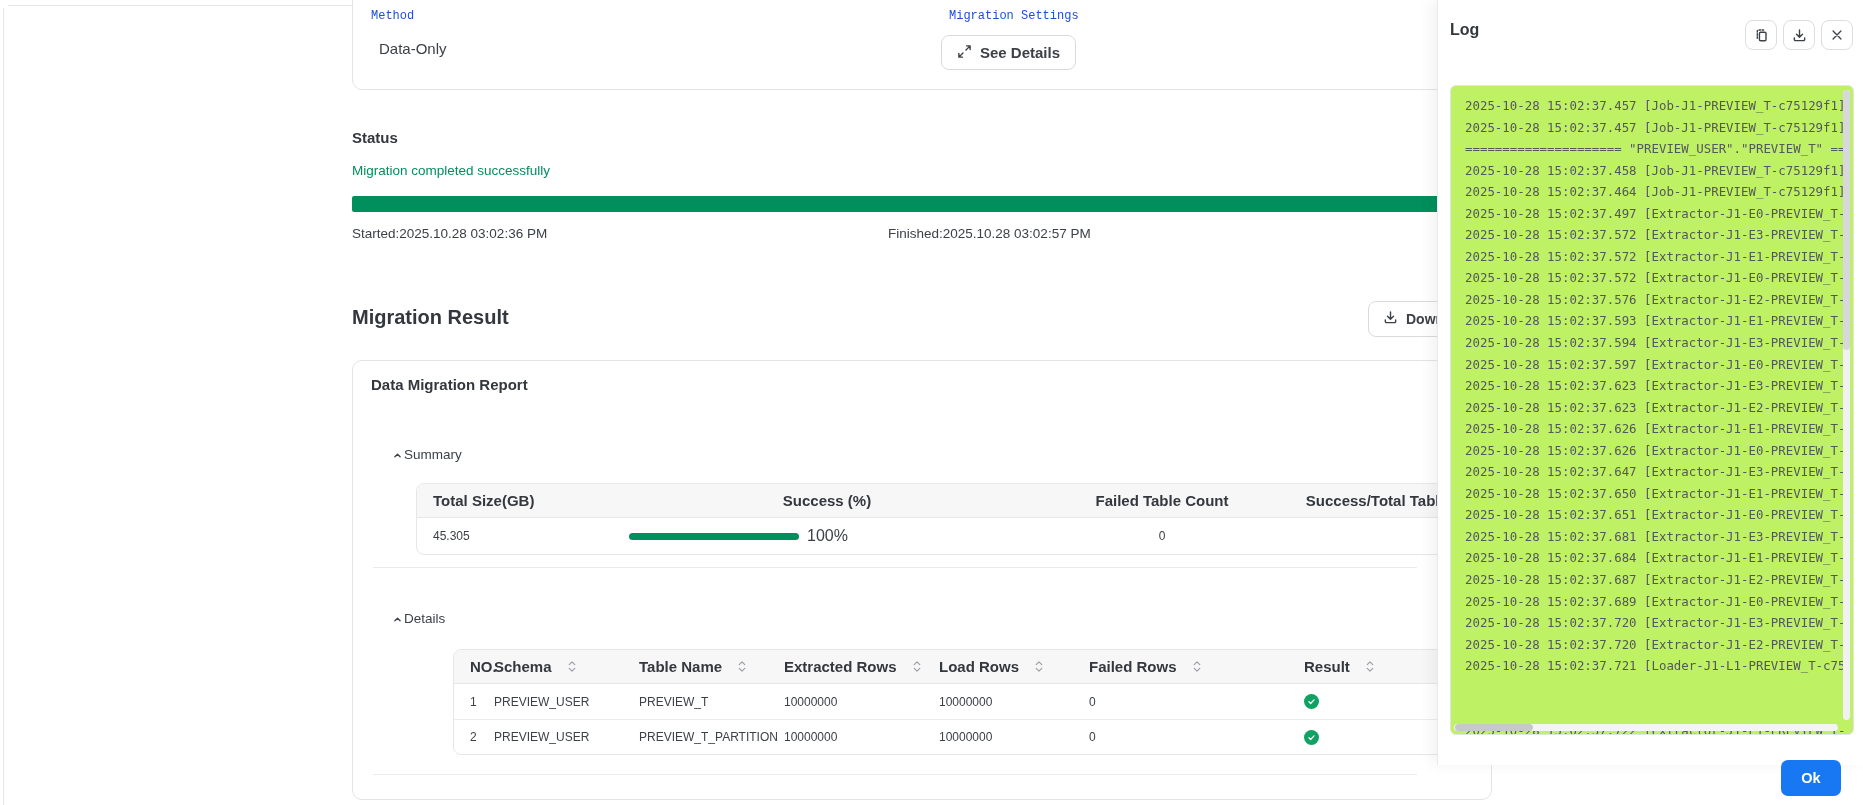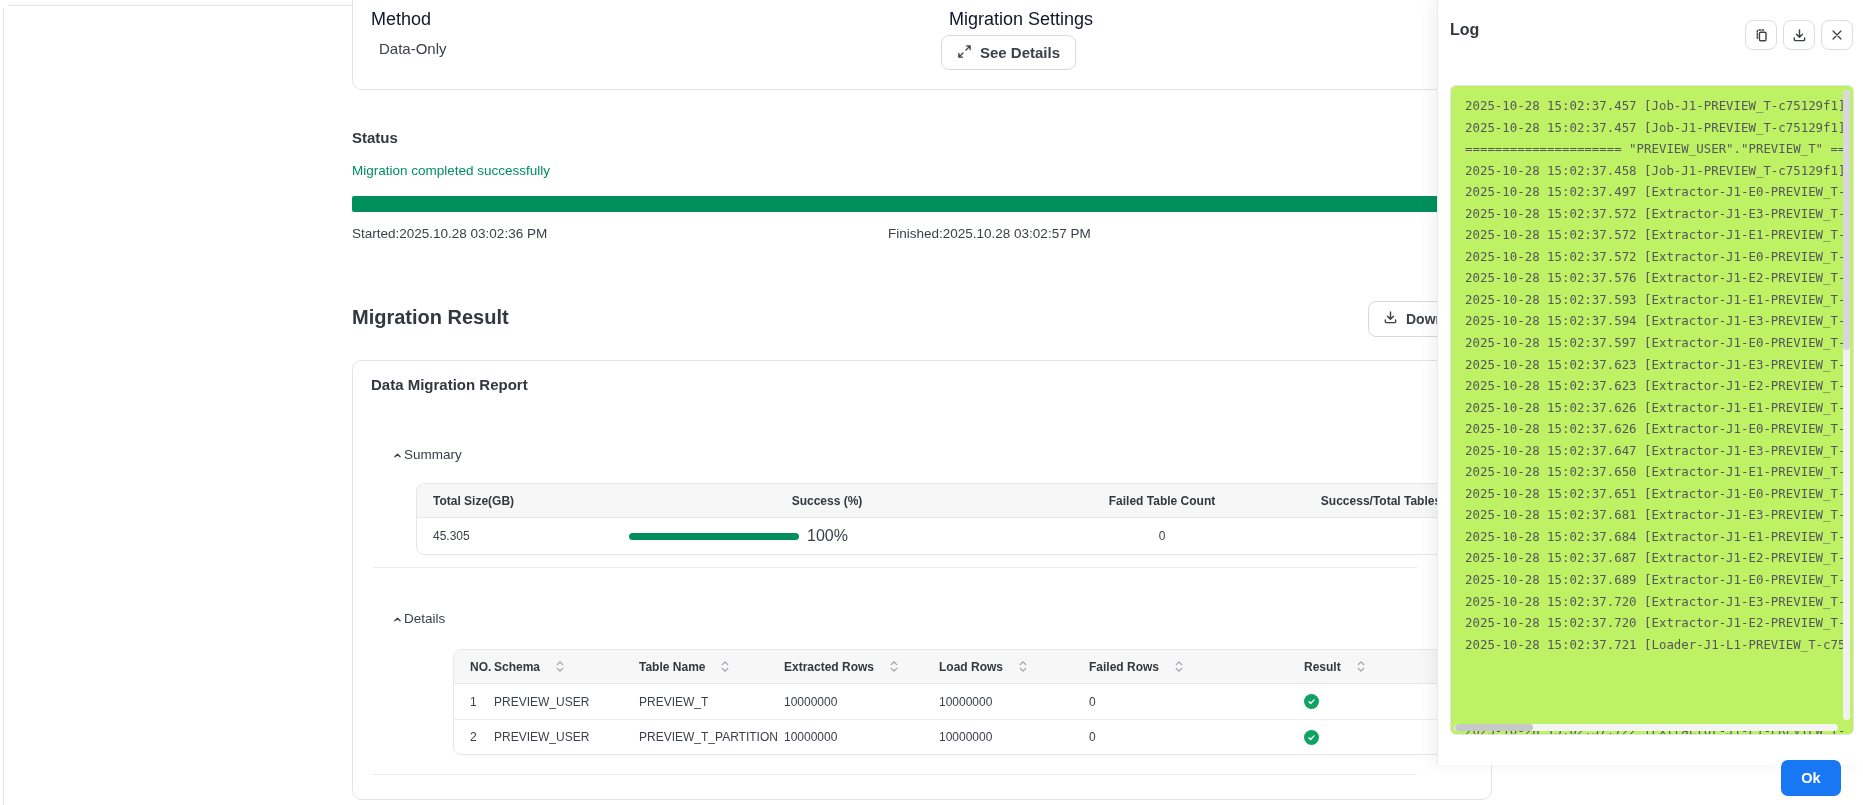--- a/index.html
+++ b/index.html
@@ -7,21 +7,21 @@
   body { font-family:"Liberation Sans", sans-serif; color:#3c4148; }
   .canvas { position:relative; width:1863px; height:805px; overflow:hidden; background:#fff; }
 
   
   .edge-top { position:absolute; left:8px; top:5px; width:1430px; border-top:1px solid #e6e7e9; }
   .edge-left { position:absolute; left:3px; top:8px; height:797px; border-left:1px solid #e6e7e9; }
 
   
   .method-card { position:absolute; left:352px; top:-14px; width:1150px; height:104px;
                  border:1px solid #e3e4e6; border-radius:10px; background:#fff; }
-  .method-card .label { position:absolute; font-size:18px; color:#0f172a; }
+  .method-card .label { position:absolute; font-size:12px; color:#1d4ed8;font-family:Liberation Mono, monospace; }
   .lbl-method { left:18px; top:22px; }
   .val-method { position:absolute; left:26px; top:53px; font-size:15px; color:#3c4148; }
   .lbl-settings { left:596px; top:22px; }
   .btn { display:inline-flex; align-items:center; gap:8px; background:#fff;
          border:1px solid #d8dadd; border-radius:8px; cursor:pointer;
          font-family:"Liberation Sans",sans-serif; color:#3c4148; }
   .see-details { position:absolute; left:588px; top:48px; height:35px; padding:0 15px;
                  font-size:15px; font-weight:600; }
   .icon-stroke { stroke:#3c4148; stroke-width:1.5; fill:none; stroke-linecap:round; stroke-linejoin:round; }
 
@@ -47,21 +47,21 @@
   .summary-head { left:40px; top:86px; }
   .details-head { left:40px; top:250px; }
 
   .tbl { position:absolute; left:63px; width:1060px; border:1px solid #e6e7e9; border-radius:8px;
          overflow:hidden; background:#fff; }
   .summary-tbl { top:122px; }
   .details-tbl { top:288px;margin-left:37px; }
   .tr { display:grid; align-items:center; }
   .summary-tbl .tr { grid-template-columns:200px 420px 250px 1fr; }
   .details-tbl .tr { grid-template-columns:40px 145px 145px 155px 150px 215px 1fr; }
-  .thead { background:#f7f7f8; border-bottom:1px solid #e6e7e9; font-weight:700; font-size:12px;
+  .thead { background:#f7f7f8; border-bottom:1px solid #e6e7e9; font-weight:700; font-size:15px;
            color:#33383e; height:34px; }
   .summary-tbl .thead { height:34px; }
   .trow { height:36px; font-size:12px; color:#3c4148; }
   .details-tbl .trow { height:35px; }
   .details-tbl .trow + .trow { border-top:1px solid #ededef; }
   .td, .th { white-space:nowrap; }
   .pad { padding-left:16px; }
   .cen { text-align:center; }
   .th-sort { display:flex; align-items:center; gap:16px; }
   .sort-icon { display:inline-flex; cursor:pointer; }
@@ -292,20 +292,21 @@
         </svg>
       </button>
     </div>
 
     <div class="log-box">
       <div class="log-lines">
           <div class="log-line">2025-10-28 15:02:37.457 [Job-J1-PREVIEW_T-c75129f1]</div>
           <div class="log-line">2025-10-28 15:02:37.457 [Job-J1-PREVIEW_T-c75129f1]</div>
           <div class="log-line">===================== "PREVIEW_USER"."PREVIEW_T" ==</div>
           <div class="log-line">2025-10-28 15:02:37.458 [Job-J1-PREVIEW_T-c75129f1]</div>
+          <div class="log-line">2025-10-28 15:02:37.464 [Job-J1-PREVIEW_T-c75129f1]</div>
           <div class="log-line">2025-10-28 15:02:37.497 [Extractor-J1-E0-PREVIEW_T-</div>
           <div class="log-line">2025-10-28 15:02:37.572 [Extractor-J1-E3-PREVIEW_T-</div>
           <div class="log-line">2025-10-28 15:02:37.572 [Extractor-J1-E1-PREVIEW_T-</div>
           <div class="log-line">2025-10-28 15:02:37.572 [Extractor-J1-E0-PREVIEW_T-</div>
           <div class="log-line">2025-10-28 15:02:37.576 [Extractor-J1-E2-PREVIEW_T-</div>
           <div class="log-line">2025-10-28 15:02:37.593 [Extractor-J1-E1-PREVIEW_T-</div>
           <div class="log-line">2025-10-28 15:02:37.594 [Extractor-J1-E3-PREVIEW_T-</div>
           <div class="log-line">2025-10-28 15:02:37.597 [Extractor-J1-E0-PREVIEW_T-</div>
           <div class="log-line">2025-10-28 15:02:37.623 [Extractor-J1-E3-PREVIEW_T-</div>
           <div class="log-line">2025-10-28 15:02:37.623 [Extractor-J1-E2-PREVIEW_T-</div>

